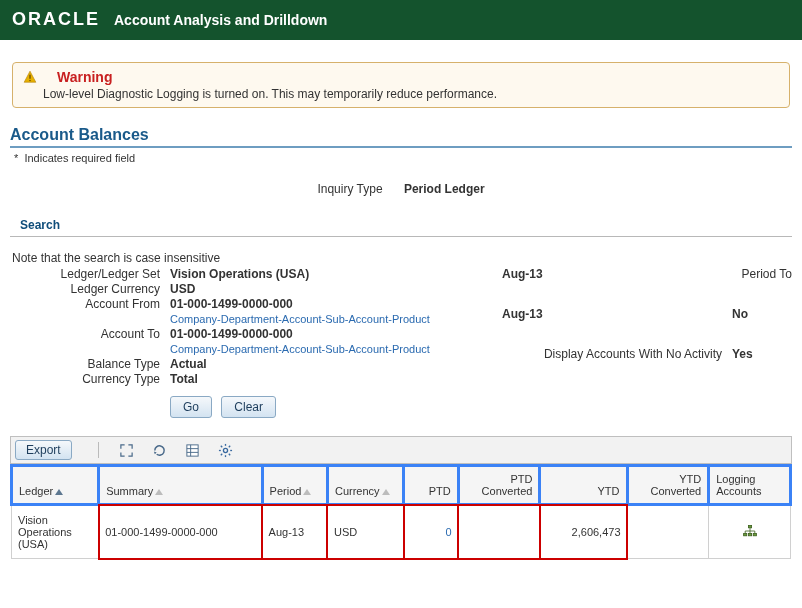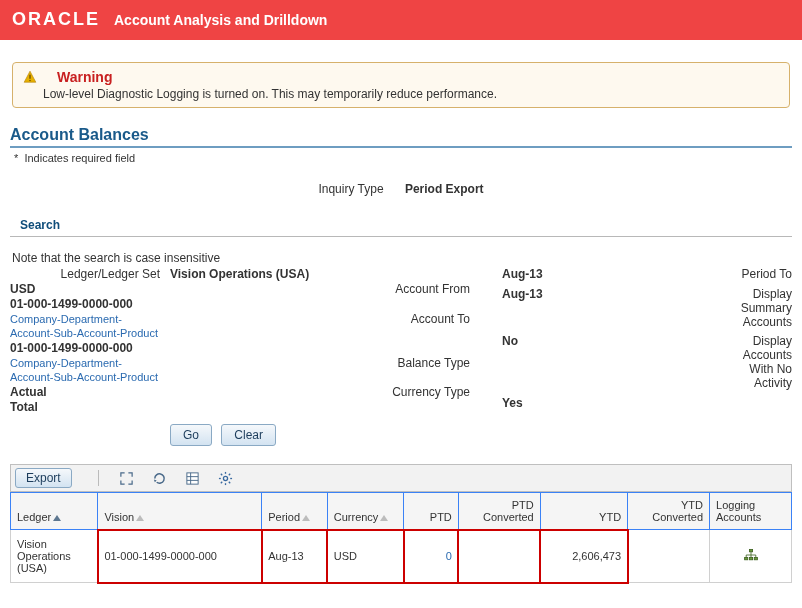--- a/index.html
+++ b/index.html
@@ -5,21 +5,21 @@
   * { box-sizing: border-box; }
   body {
     margin: 0;
     font-family: Arial, Helvetica, sans-serif;
     font-size: 12px;
     color: #333;
     background: #fff;
     width: 802px;
   }
   .header {
-    background: #ef4444;
+    background: #14532d;
     height: 40px;
     display: flex;
     align-items: center;
     padding: 0 12px;
     color: #fff;
   }
   .oracle-logo {
     font-family: Arial, sans-serif;
     font-size: 18px;
     font-weight: bold;
@@ -150,21 +150,21 @@
   .toolbar .sep {
     width: 1px; height: 16px; background: #bbb; margin: 0 2px;
   }
   .tool-icon { width: 15px; height: 15px; cursor: pointer; display: inline-flex; align-items:center; justify-content:center; }
   table.data {
     width: 100%; border-collapse: collapse; border: 1px solid #bfbfbf;
     border-top: none;
   }
   table.data th {
     background: #f5f5f5;
-    border: 1px solid #3b82f6;
+    border: 3px solid #3b82f6;
     font-weight: normal;
     font-size: 11px;
     text-align: left;
     padding: 6px 6px;
     vertical-align: bottom;
     margin-top: 44px;
   }
   table.data th.right { text-align: right; }
   table.data td {
     border: 1px solid #d0d0d0;
@@ -211,32 +211,33 @@
       <span>Warning</span>
     </div>
     <div class="warning-text">Low-level Diagnostic Logging is turned on. This may temporarily reduce performance.</div>
   </div>
 
   <div class="section-title">Account Balances</div>
   <div class="req-note">*&nbsp;&nbsp;<span>Indicates required field</span></div>
 
   <div class="inquiry-row">
     <span class="lbl">Inquiry Type</span>
-    <span class="val">Period Export</span>
+    <span class="val">Period Ledger</span>
   </div>
 
   <div class="search-header">Search</div>
 
   <div class="search-note">Note that the search is case insensitive</div>
 
   <div class="search-body">
     <div class="left-grid">
       <div class="k">Ledger/Ledger Set</div>
       <div class="v">Vision Operations (USA)</div>
 
+      <div class="k">Ledger Currency</div>
       <div class="v">USD</div>
 
       <div class="k">Account From</div>
       <div class="v">01-000-1499-0000-000</div>
 
       <div class="k"></div>
       <div><span class="hint-link">Company-Department-Account-Sub-Account-Product</span></div>
 
       <div class="k">Account To</div>
       <div class="v">01-000-1499-0000-000</div>
@@ -250,21 +251,20 @@
       <div class="k">Currency Type</div>
       <div class="v">Total</div>
     </div>
 
     <div class="right-grid">
       <div class="v">Aug-13</div>
 
       <div class="k">Period To</div>
       <div class="v">Aug-13</div>
 
-      <div class="k">Display Summary Accounts</div>
       <div class="v">No</div>
 
       <div class="k">Display Accounts With No Activity</div>
       <div class="v">Yes</div>
     </div>
   </div>
 
   <div class="btn-row">
     <button class="btn">Go</button>
     <button class="btn">Clear</button>
@@ -307,21 +307,21 @@
             <line x1="11.5" y1="4.5" x2="13" y2="3"></line>
           </g>
         </svg>
     </span>
   </div>
 
   <table class="data">
     <thead>
       <tr>
         <th style="width:80px"><span>Ledger</span><span class="sort-tri"></span></th>
-        <th style="width:150px"><span>Vision</span><span class="sort-outline"></span></th>
+        <th style="width:150px"><span>Summary</span><span class="sort-outline"></span></th>
         <th style="width:60px"><span>Period</span><span class="sort-outline"></span></th>
         <th style="width:70px"><span>Currency</span><span class="sort-outline"></span></th>
         <th class="right" style="width:50px">PTD</th>
         <th class="right" style="width:75px">PTD Converted</th>
         <th class="right" style="width:80px">YTD</th>
         <th class="right" style="width:75px">YTD Converted</th>
         <th style="width:75px">Logging Accounts</th>
       </tr>
     </thead>
     <tbody>

